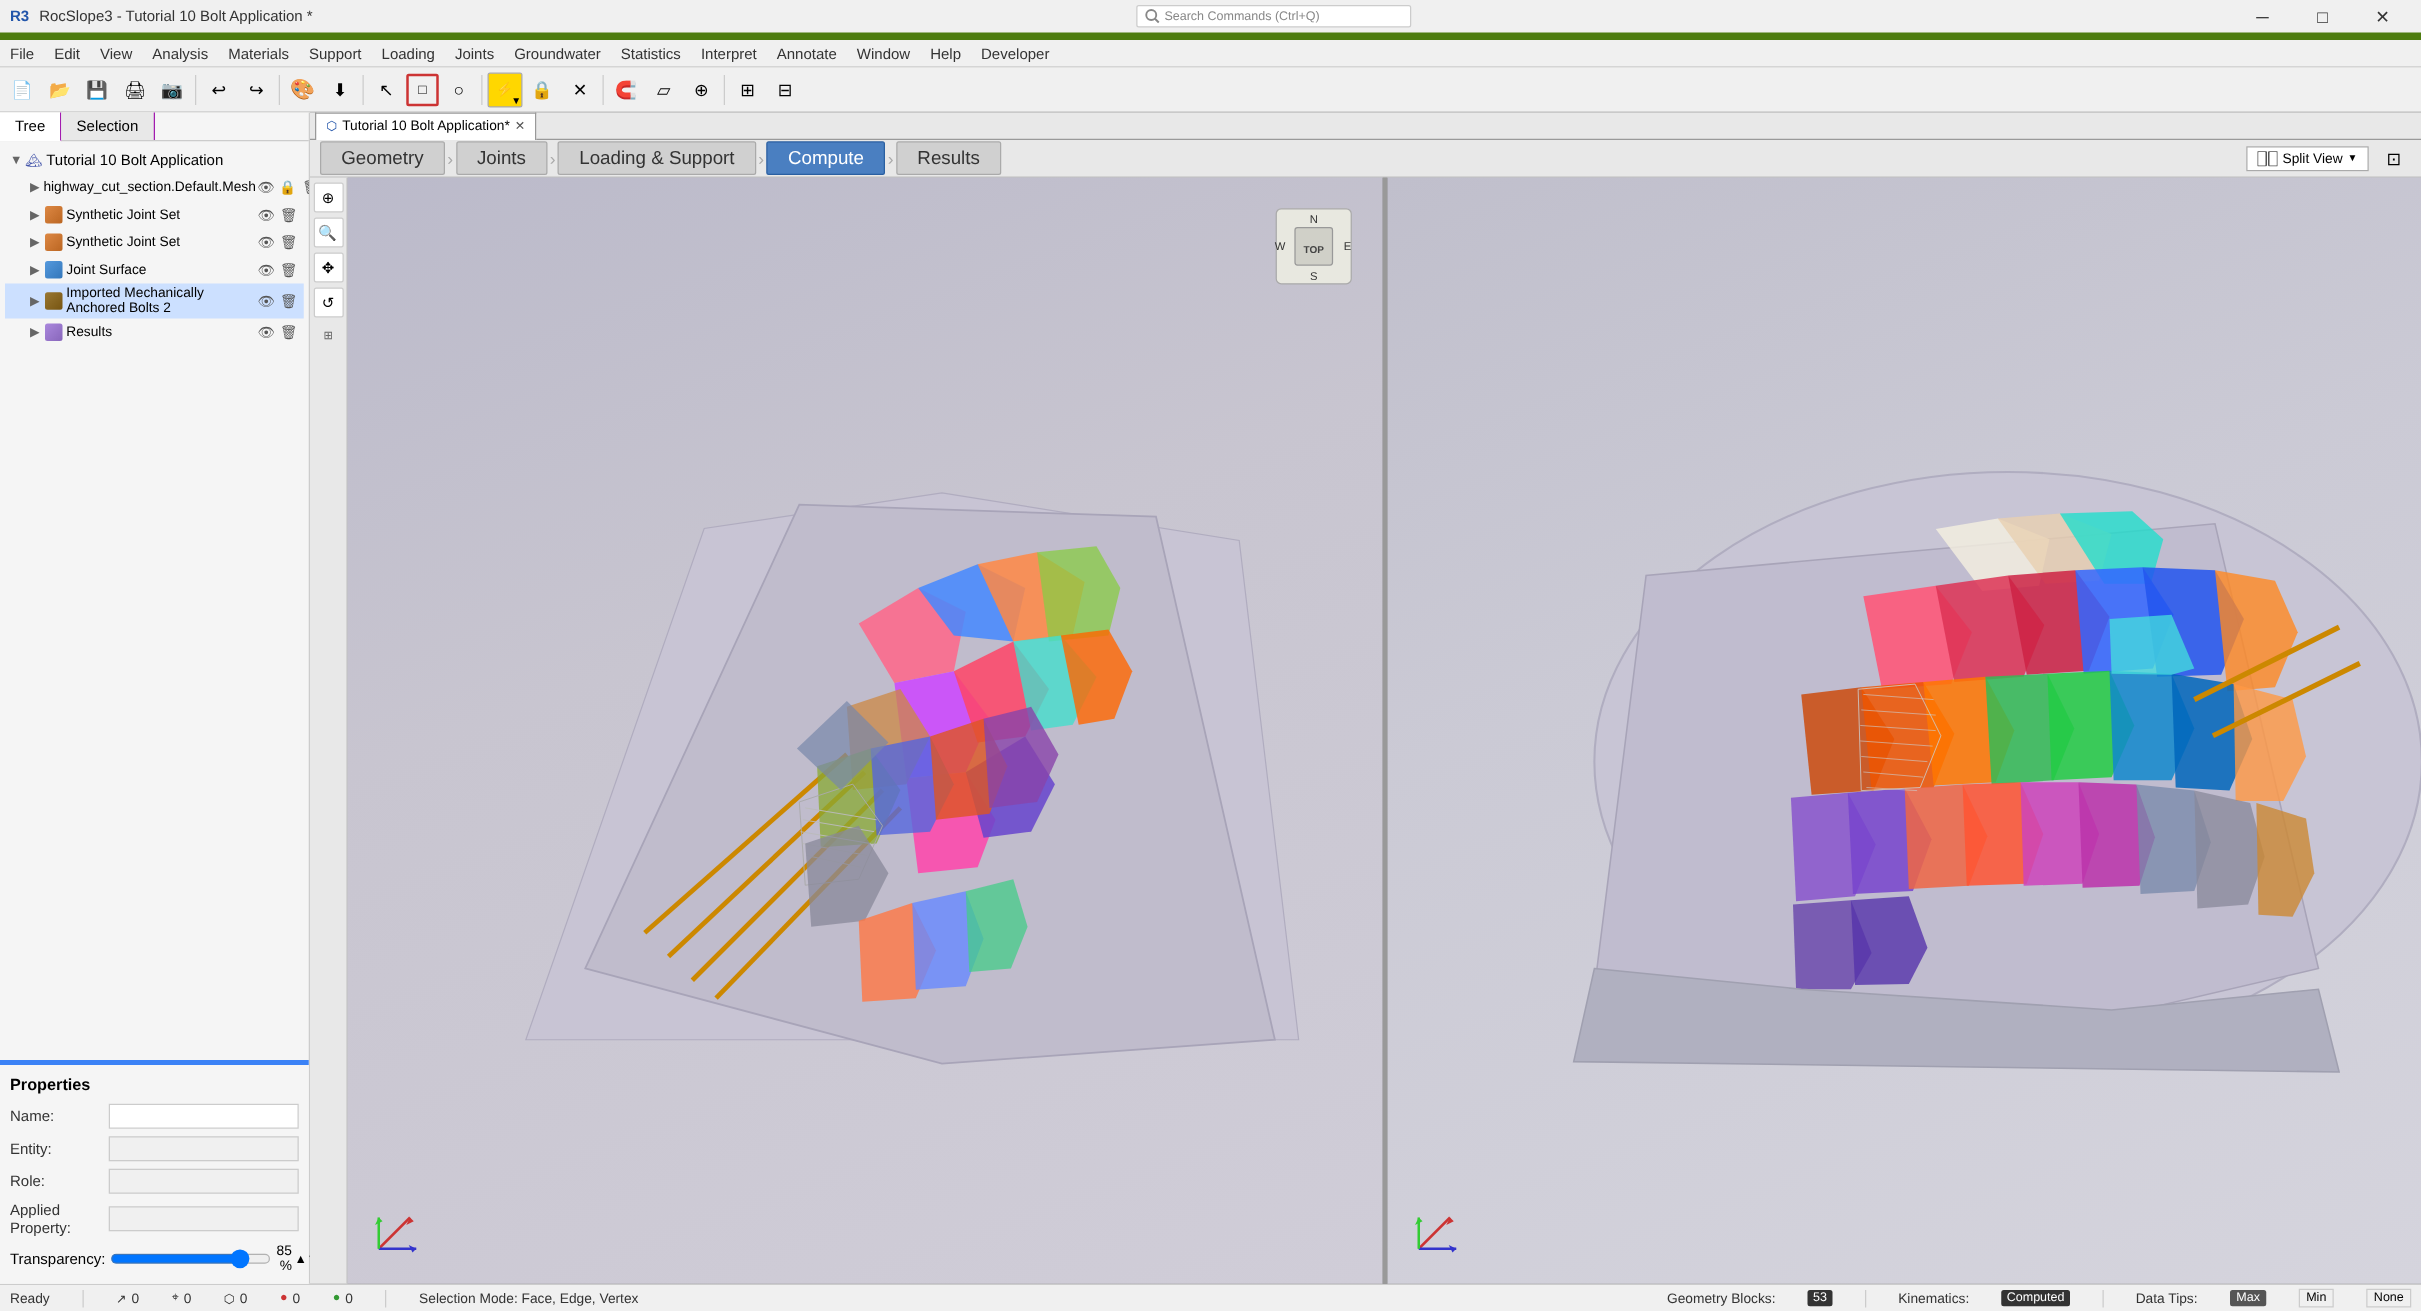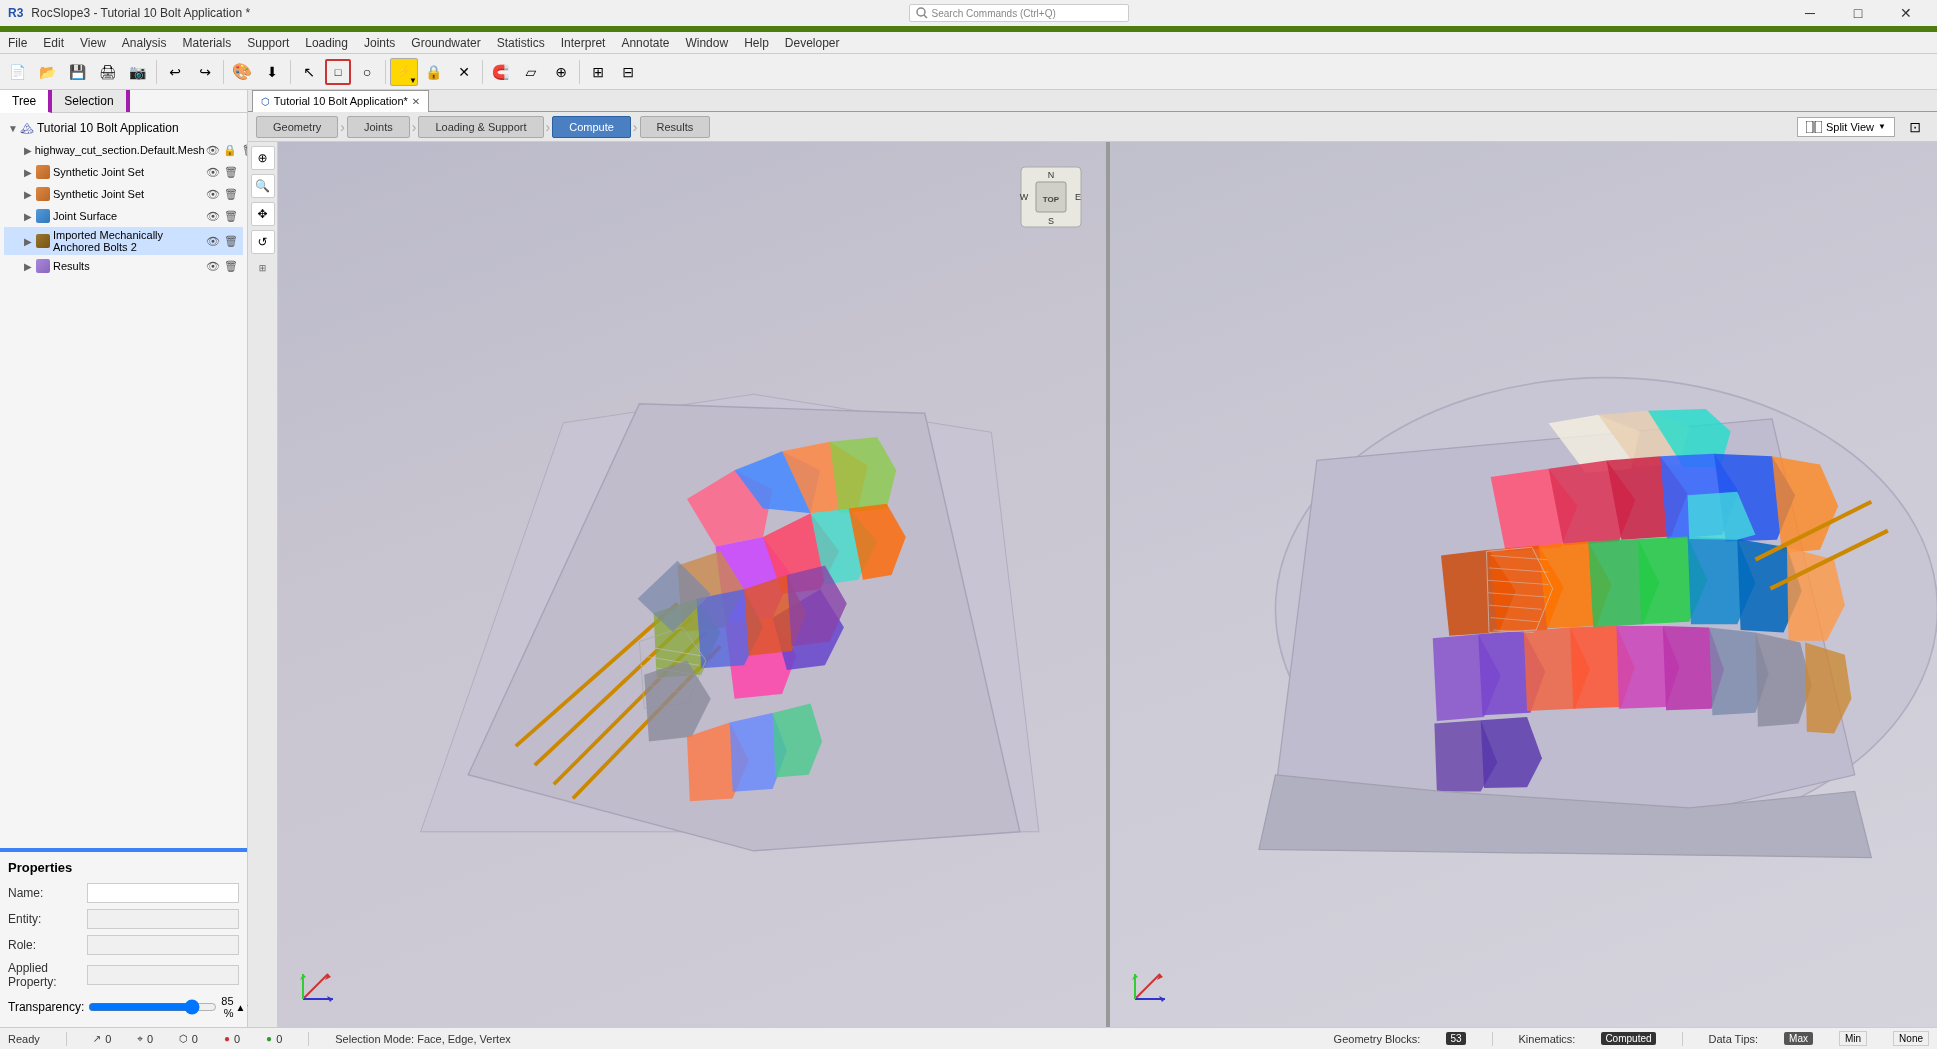--- a/index.html
+++ b/index.html
@@ -21,21 +21,21 @@
     .tb-btn { width: 28px; height: 28px; border: 1px solid transparent; background: transparent; cursor: pointer; display: flex; align-items: center; justify-content: center; border-radius: 2px; font-size: 14px; }
     .tb-btn.active { background: #ffd700; border-color: #aaa; }
     .tb-sep { width: 1px; height: 24px; background: #ccc; margin: 0 2px; }
 
     
     #main { display: flex; height: calc(1049px - 32px - 22px - 36px - 22px); }
 
     
     #sidebar { width: 248px; background: #f5f5f5; border-right: 1px solid #ccc; display: flex; flex-direction: column; }
     #sidebar-tabs { display: flex; border-bottom: 1px solid #ccc; }
-    .sidebar-tab { padding: 4px 12px; cursor: pointer; font-size: 12px; border-right: 4px solid #a21caf; background: #e8e8e8; }
+    .sidebar-tab { padding: 4px 12px; cursor: pointer; font-size: 12px; border-right: 1px solid #a21caf; background: #e8e8e8; }
     .sidebar-tab.active { background: #fff; border-bottom: 1px solid #fff; margin-bottom: -1px; }
     #tree-panel { flex: 1; overflow-y: auto; }
     .tree-root { padding: 4px 4px; }
     .tree-item { display: flex; align-items: center; padding: 2px 4px; cursor: pointer; font-size: 12px; min-height: 22px; }
     .tree-item .expand { width: 12px; font-size: 10px; color: #666; }
     .tree-item .label { flex: 1; }
     .tree-item .actions { display: flex; gap: 2px; margin-left: auto; }
     .tree-action { width: 16px; height: 16px; display: flex; align-items: center; justify-content: center; font-size: 11px; cursor: pointer; color: #555; }
     .tree-child { padding-left: 16px; }
 
@@ -53,21 +53,21 @@
 
     
     #content { flex: 1; display: flex; flex-direction: column; background: #808080; }
     #tab-bar { height: 22px; background: #e8e8e8; display: flex; align-items: center; border-bottom: 1px solid #999; padding: 0 4px; gap: 2px; }
     .doc-tab { display: flex; align-items: center; background: #f0f0f0; border: 1px solid #999; border-bottom: none; padding: 2px 8px; font-size: 11px; cursor: pointer; height: 22px; gap: 4px; }
     .doc-tab.active { background: white; }
     .doc-tab-close { font-size: 10px; cursor: pointer; color: #555; }
 
     
     #workflow { height: 30px; background: #e8e8e8; display: flex; align-items: center; padding: 0 8px; gap: 2px; border-bottom: 1px solid #ccc; }
-    .wf-step { padding: 4px 16px; font-size: 11px; cursor: pointer; background: #d0d0d0; border: 1px solid #aaa; border-radius: 2px; color: #333; }
+    .wf-step { padding: 4px 16px; font-size: 15px; cursor: pointer; background: #d0d0d0; border: 1px solid #aaa; border-radius: 2px; color: #333; }
     .wf-step.active { background: #4a7fc1; color: white; border-color: #2a5fa1; }
     .wf-arrow { color: #aaa; font-size: 14px; }
 
     
     #view-tools { width: 30px; background: #e8e8e8; border-right: 1px solid #ccc; display: flex; flex-direction: column; align-items: center; padding-top: 4px; gap: 4px; }
     .vt-btn { width: 24px; height: 24px; border: 1px solid #ccc; background: white; cursor: pointer; display: flex; align-items: center; justify-content: center; font-size: 12px; border-radius: 2px; }
     .split-view-btn { display: flex; align-items: center; gap: 4px; padding: 3px 8px; background: white; border: 1px solid #aaa; font-size: 11px; cursor: pointer; }
 
     #viewport-area { flex: 1; display: flex; }
     .vp-left, .vp-right { flex: 1; position: relative; background: linear-gradient(135deg, #c0bcd0 0%, #b0adc0 50%, #c8c5d5 100%); overflow: hidden; }

